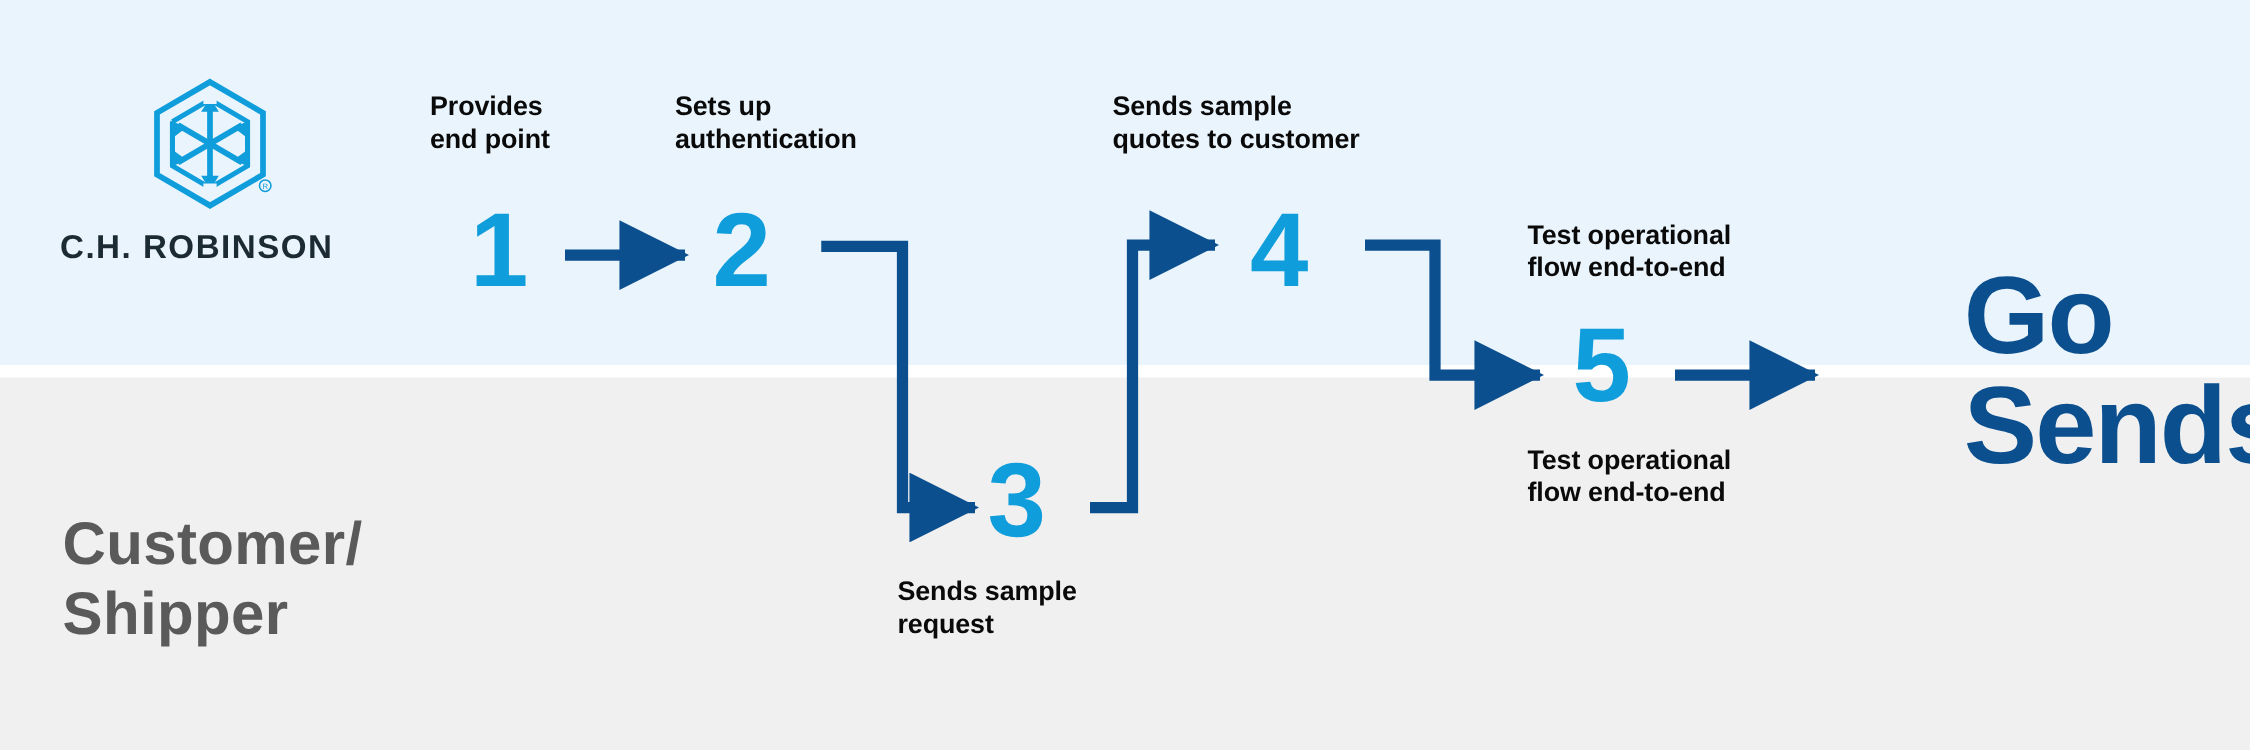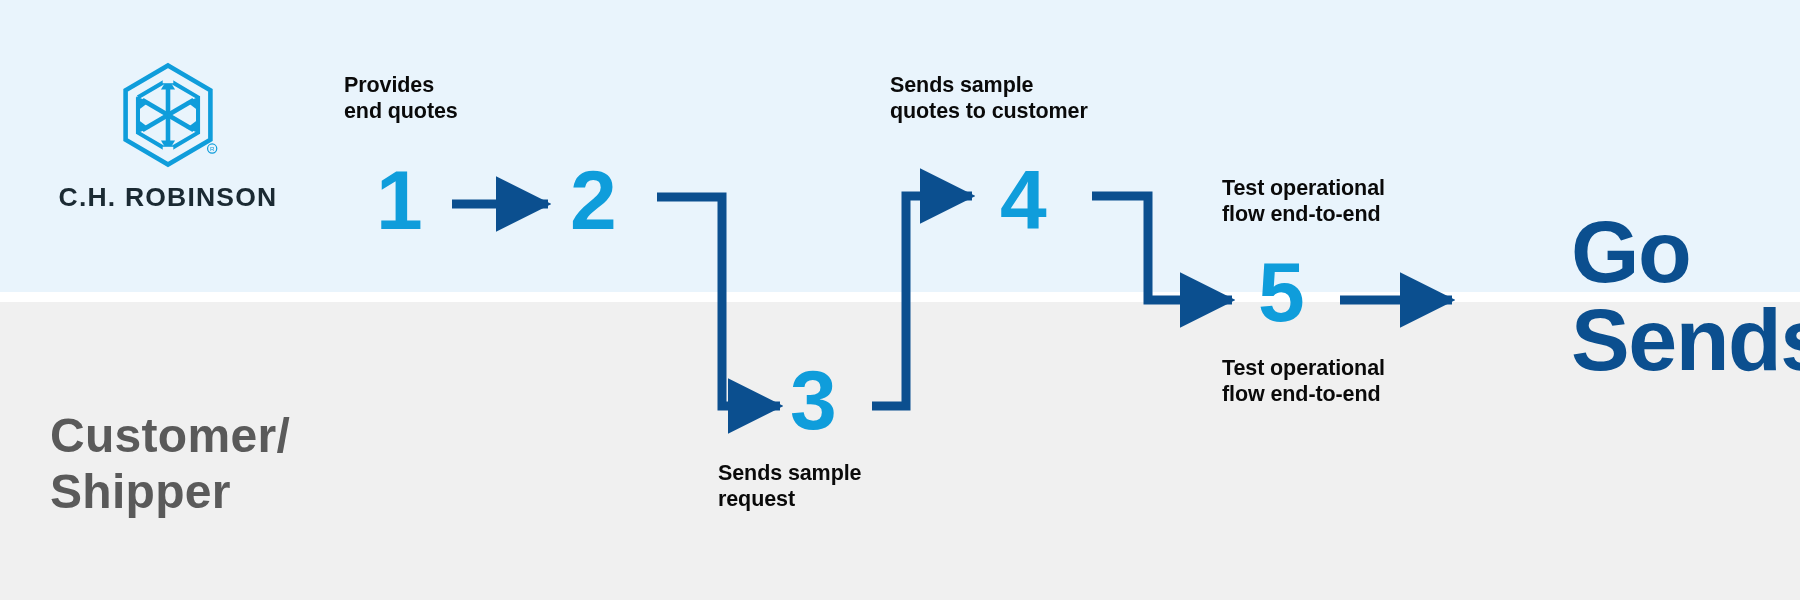--- a/index.html
+++ b/index.html
@@ -10,21 +10,21 @@
     overflow:hidden;
   }
   #stage{position:relative;width:1800px;height:600px;overflow:hidden;background:#ffffff;}
 
   
   .band{position:absolute;left:0;width:1800px;}
   #band-top{top:0;height:292px;background:#e9f4fc;}
   #band-bottom{top:302px;height:298px;background:#f0f0f0;}
 
   
-  #logo-block{position:absolute;left:48px;top:62px;width:240px;text-align:center;}
+  #logo-block{position:absolute;left:48px;top:62px;width:240px;text-align:left;}
   #logo-mark{width:106px;height:106px;margin:0 auto;display:block;}
   #logo-wordmark{
     margin-top:14px;font-size:26.5px;font-weight:bold;letter-spacing:1.2px;
     color:#1b2a33;white-space:nowrap;
   }
 
   
   #role-label{
     position:absolute;left:50px;top:408px;width:300px;
     font-size:48px;font-weight:bold;line-height:1.16;color:#5a5a5a;
@@ -132,21 +132,23 @@
     <g>
       <path d="M 1092 196 L 1148 196 L 1148 300 L 1232 300" stroke="#0b4f8f" stroke-width="9" fill="none" marker-end="url(#ah)"></path>
     </g>
 
     <g>
       <path d="M 1340 300 L 1452 300" stroke="#0b4f8f" stroke-width="9" fill="none" marker-end="url(#ah)"></path>
     </g>
   </svg>
 
   <div class="caption" id="cap-1">Provides
-end quotes</div>
+end point</div>
+  <div class="caption" id="cap-2">Sets up
+authentication</div>
   <div class="caption" id="cap-3">Sends sample
 request</div>
   <div class="caption" id="cap-4">Sends sample
 quotes to customer</div>
   <div class="caption" id="cap-5-top">Test operational
 flow end-to-end</div>
   <div class="caption" id="cap-5-bottom">Test operational
 flow end-to-end</div>
 
   <div class="step-num" id="step-1">1</div>

